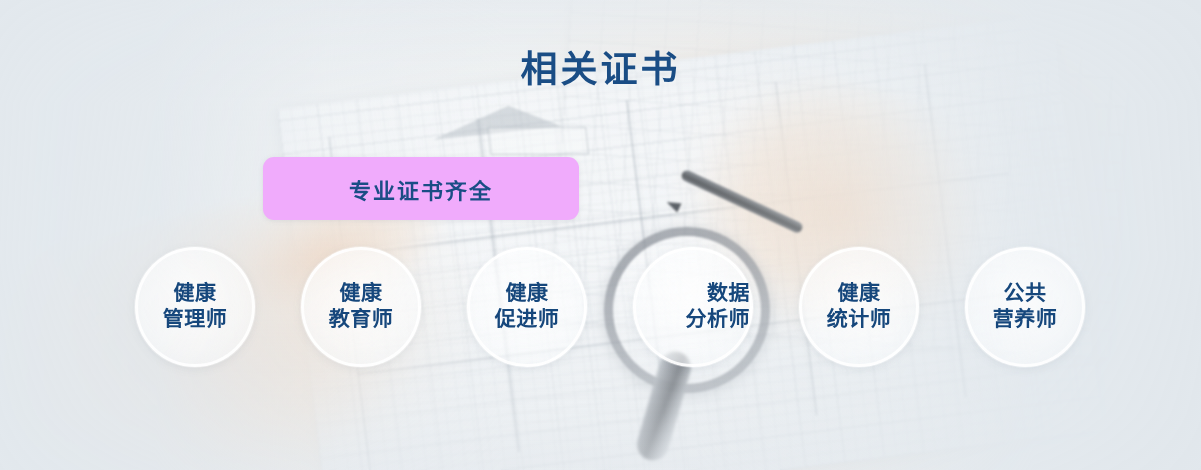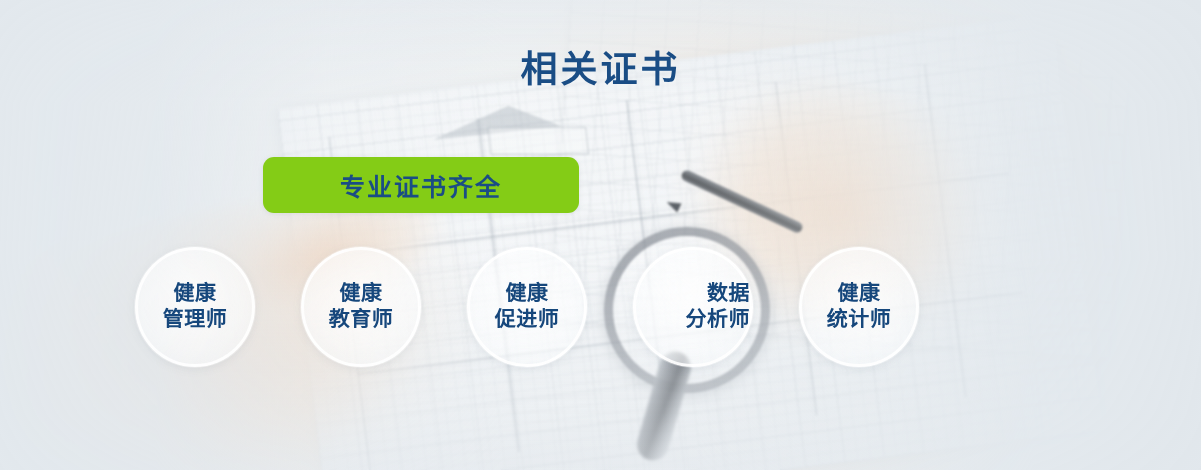--- a/index.html
+++ b/index.html
@@ -240,28 +240,28 @@
   .pill-row {
     position: absolute;
     left: 263px;
     top: 157px;
     width: 675px;
     height: 52px;
   }
   .pill {
     position: absolute;
     top: 0;
-    height: 56px;
-    background: #84cc16;
+    height: 63px;
+    background: #f0abfc;
     border-radius: 11px;
     box-shadow: 0 1px 5px rgba(120,132,145,0.16);
     display: flex;
     align-items: center;
     justify-content: center;
-    font-size: 25px;
+    font-size: 22px;
     font-weight: bold;
     letter-spacing: 2px;
     color: #1a4d85;
   }
   .pill-1 { left: 0px;   width: 316px; }
   .pill-2 { left: 359px; width: 316px; }
 
   .badge-row {
     position: absolute;
     left: 2px;
@@ -350,16 +350,20 @@
       <div class="badge badge-4">
         <span class="ln">数据</span>
         <span class="ln">分析师</span>
       </div>
 
       <div class="badge badge-5">
         <span class="ln">健康</span>
         <span class="ln">统计师</span>
       </div>
 
+      <div class="badge badge-6">
+        <span class="ln">公共</span>
+        <span class="ln">营养师</span>
+      </div>
 
     </div>
   </div>
 </div>
 
 </body></html>

